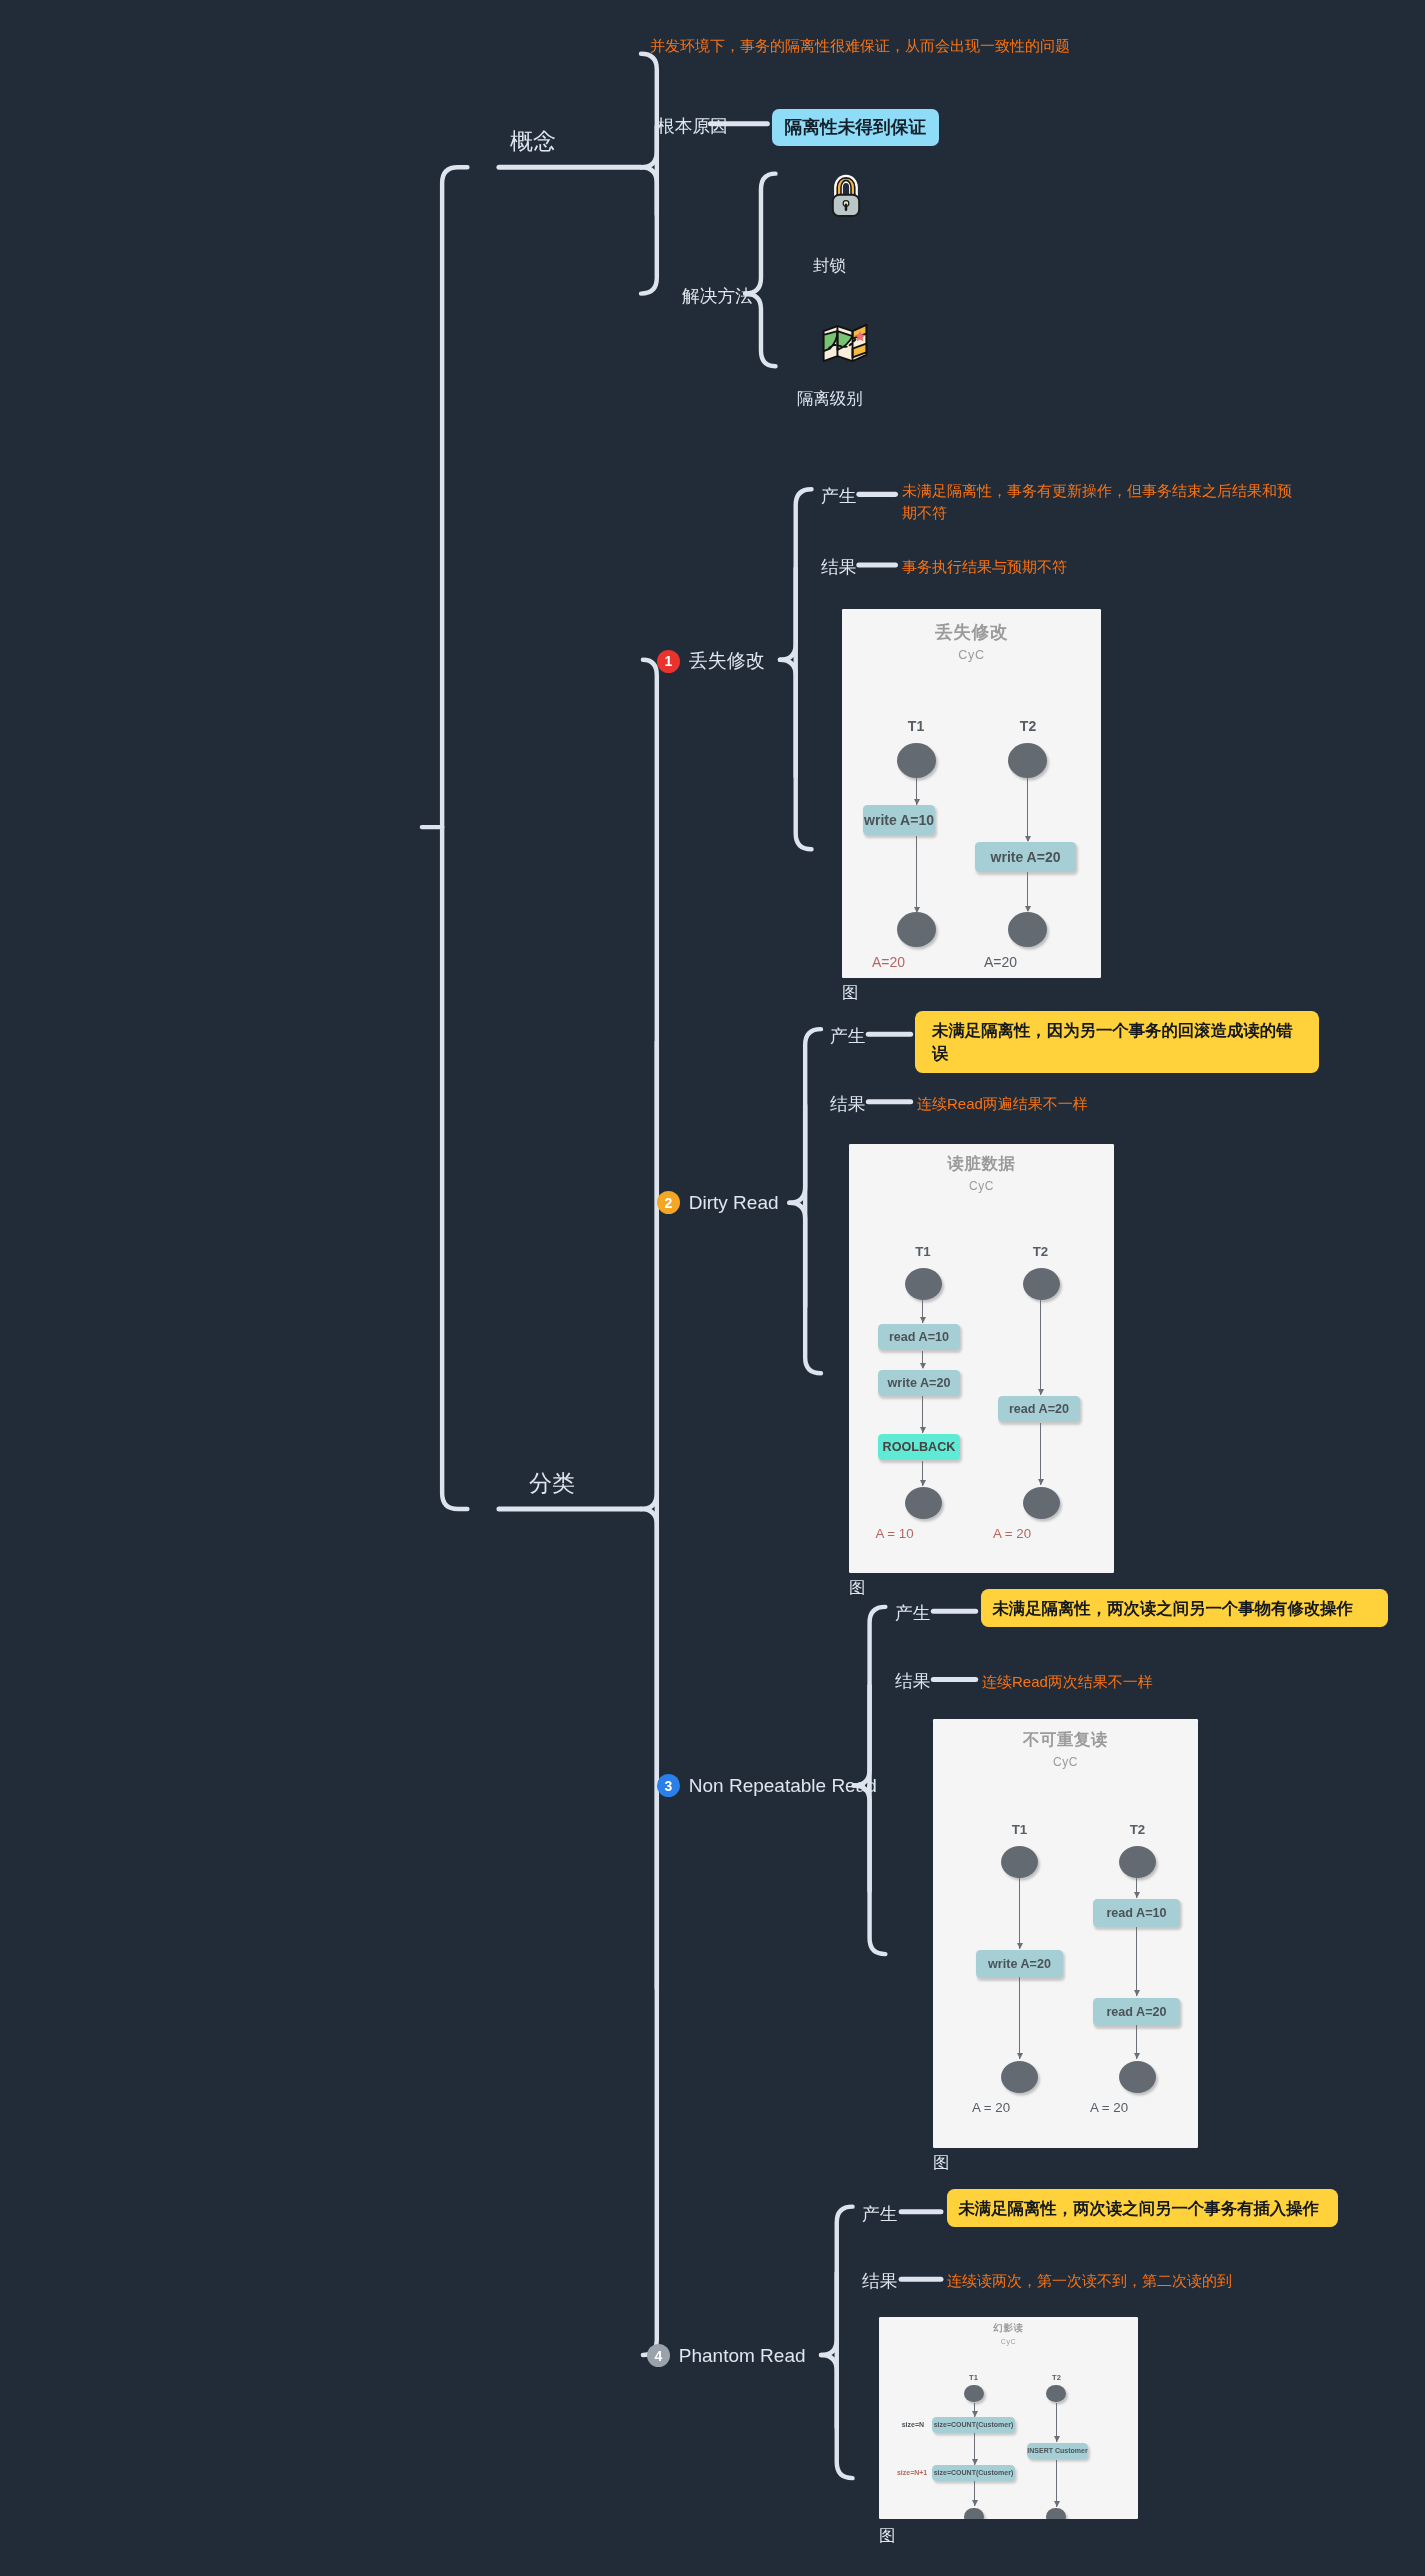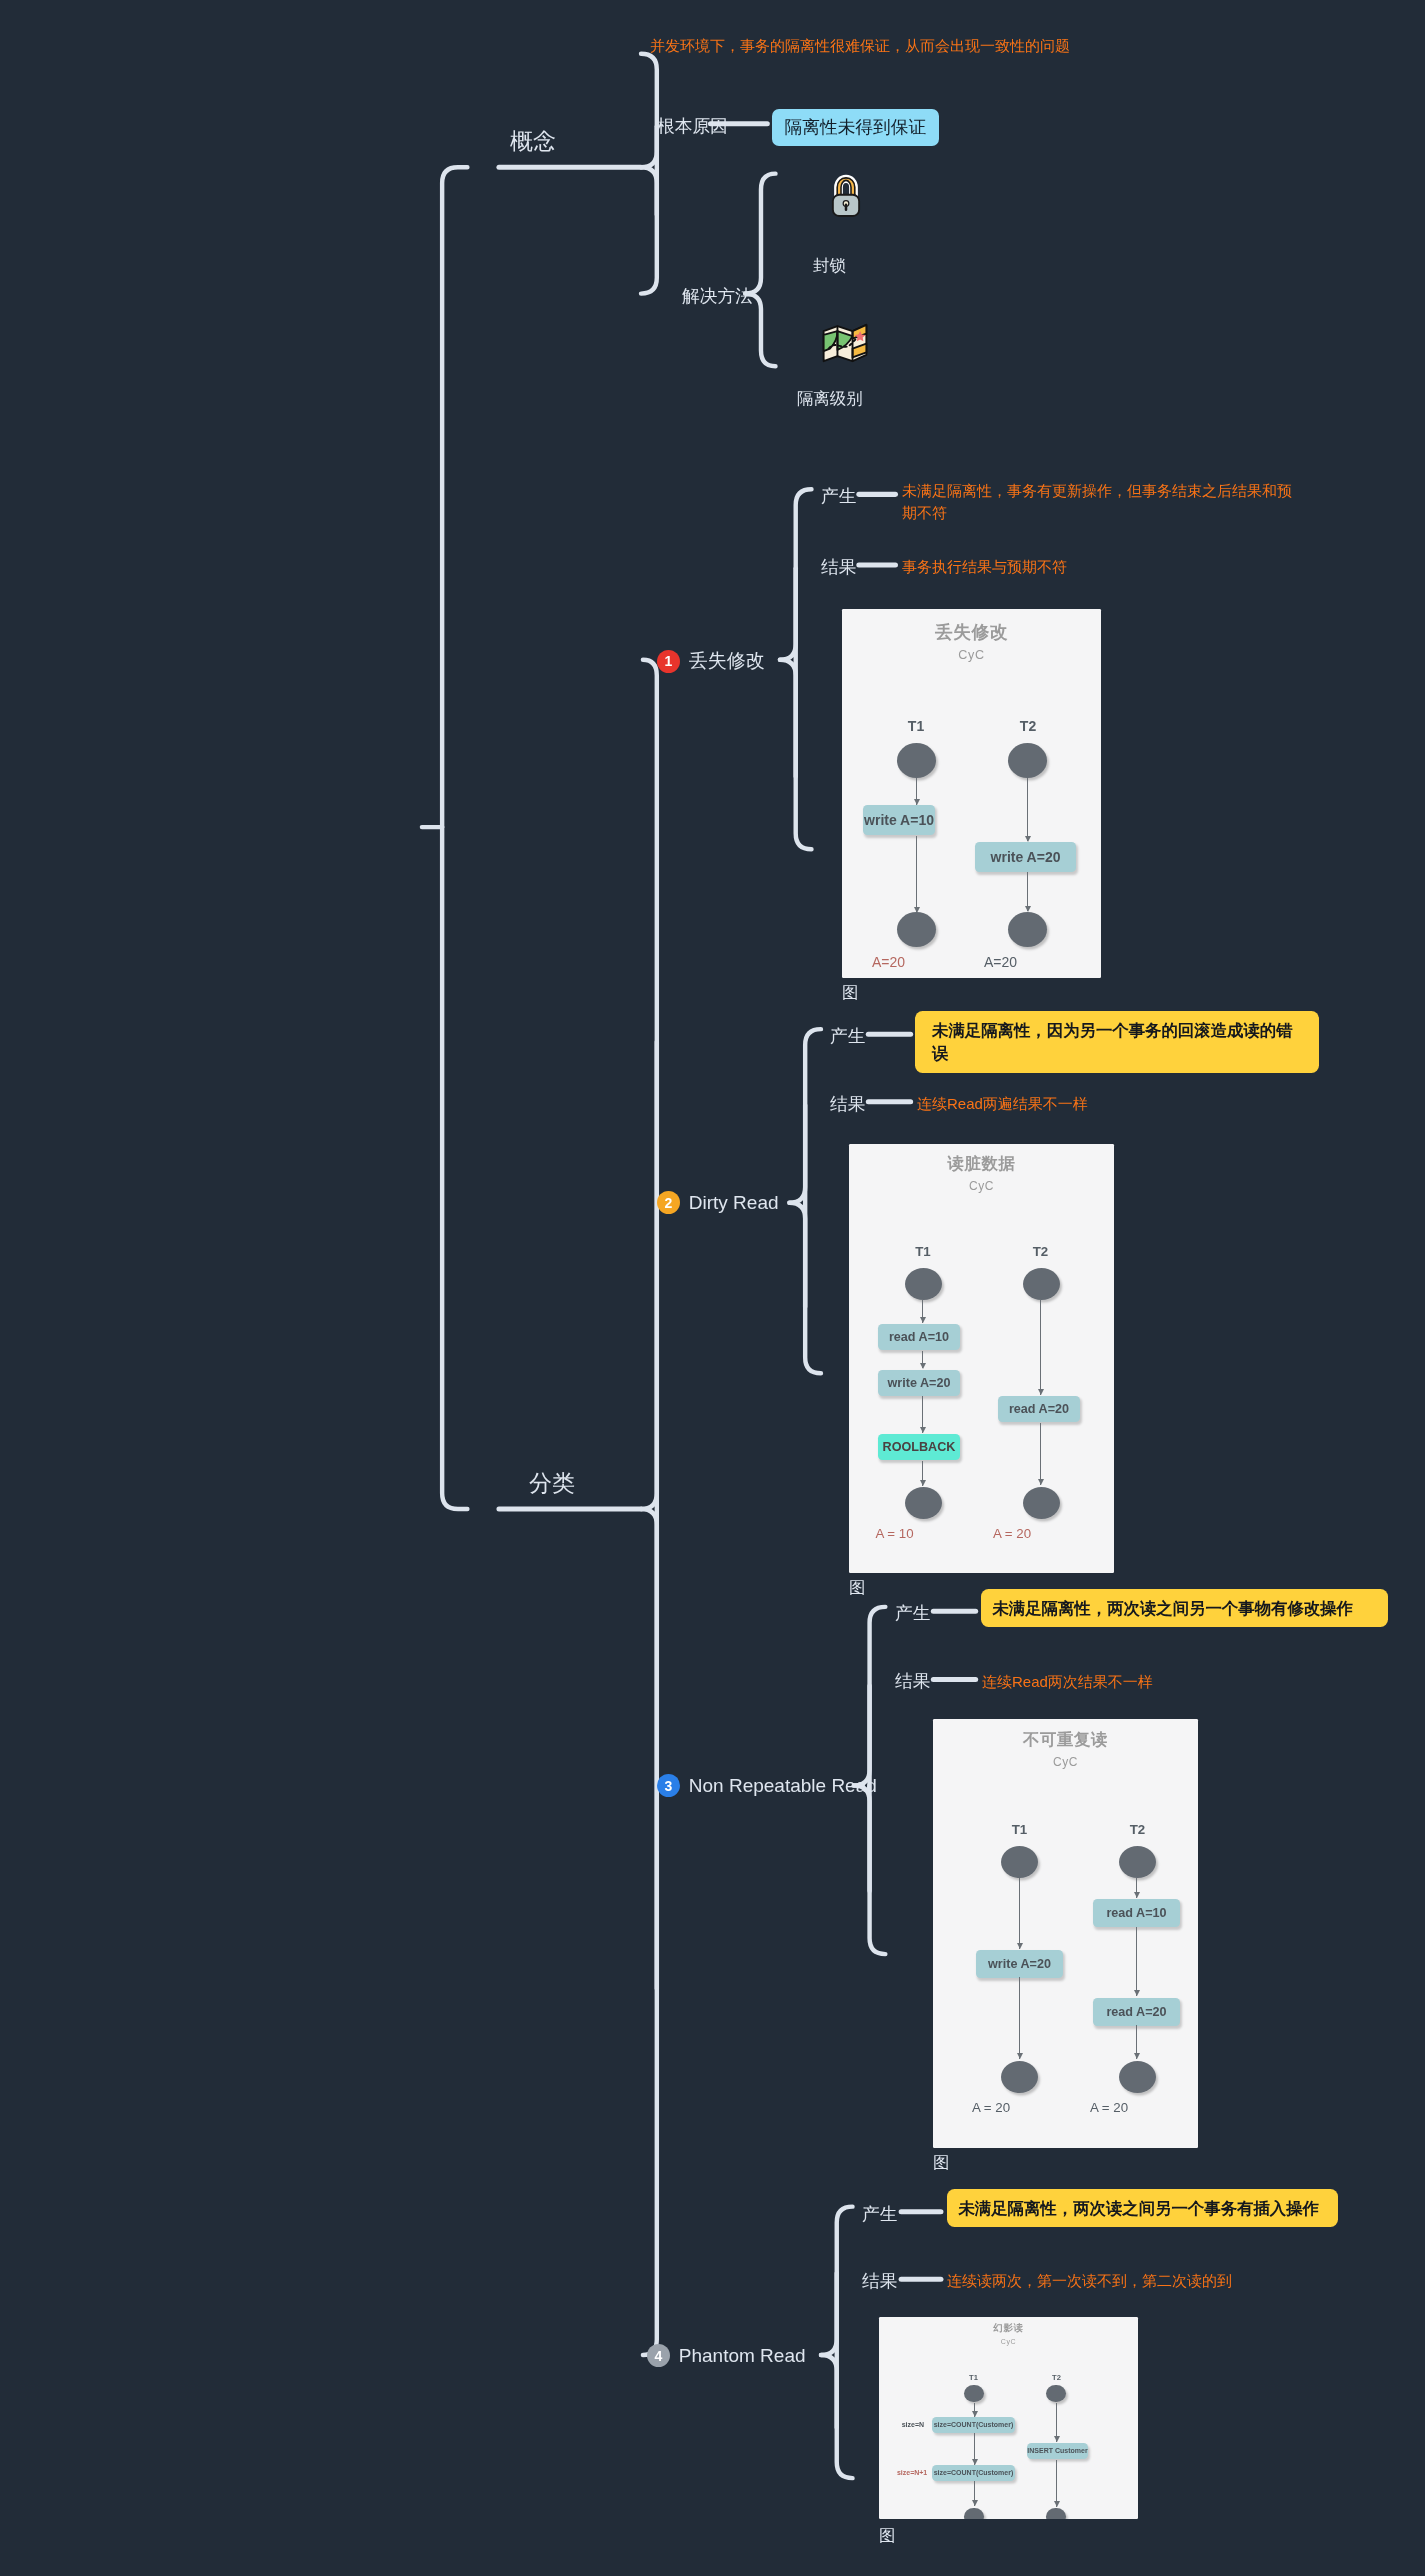--- a/index.html
+++ b/index.html
@@ -69,21 +69,21 @@
     display: inline-flex; align-items: center; justify-content: center;
     font-size: 14px; font-weight: 700; color:#fff; flex: 0 0 auto;
   }
   .badge-label { font-size: 19px; color:#dfe6ef; white-space: nowrap; }
 
   
   .pill-cyan {
     position: absolute;
     background: #8edcf7;
     color: #13202b;
-    font-weight: 400;
+    font-weight: 700;
     font-size: 17.7px;
     padding: 6.3px 12.6px;
     border-radius: 7px;
     white-space: nowrap;
   }
   .callout-yellow {
     position: absolute;
     background: #ffd23c;
     color: #15181d;
     font-weight: 700;

